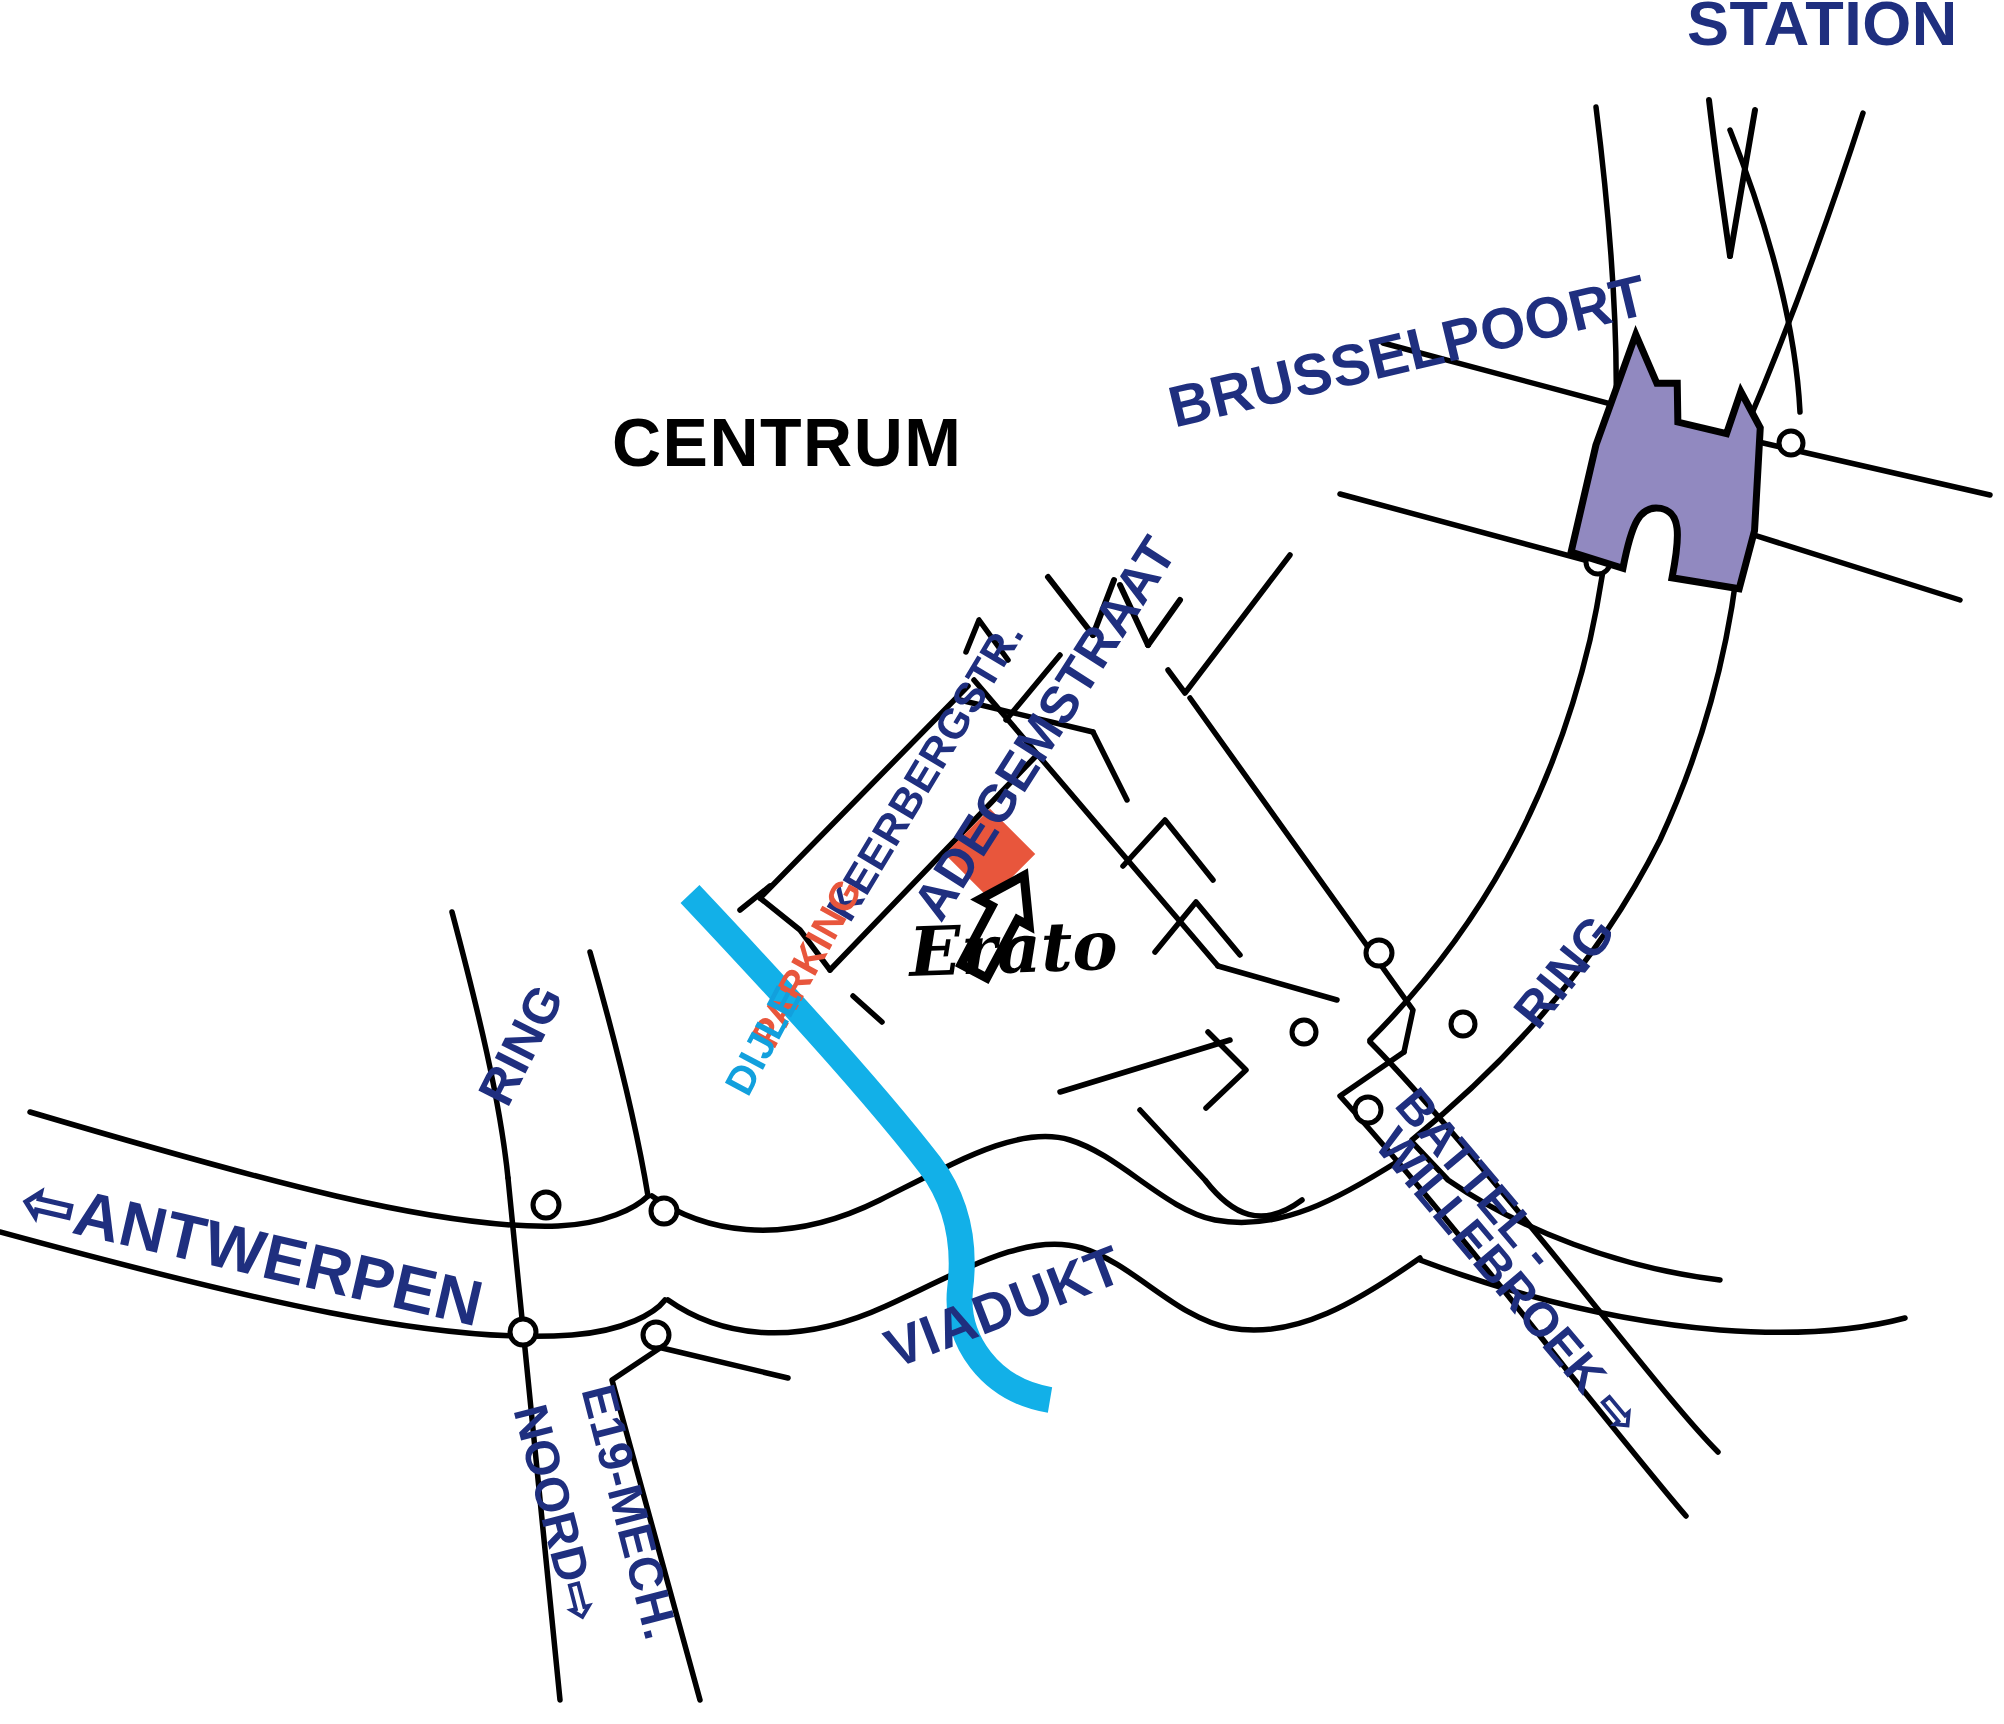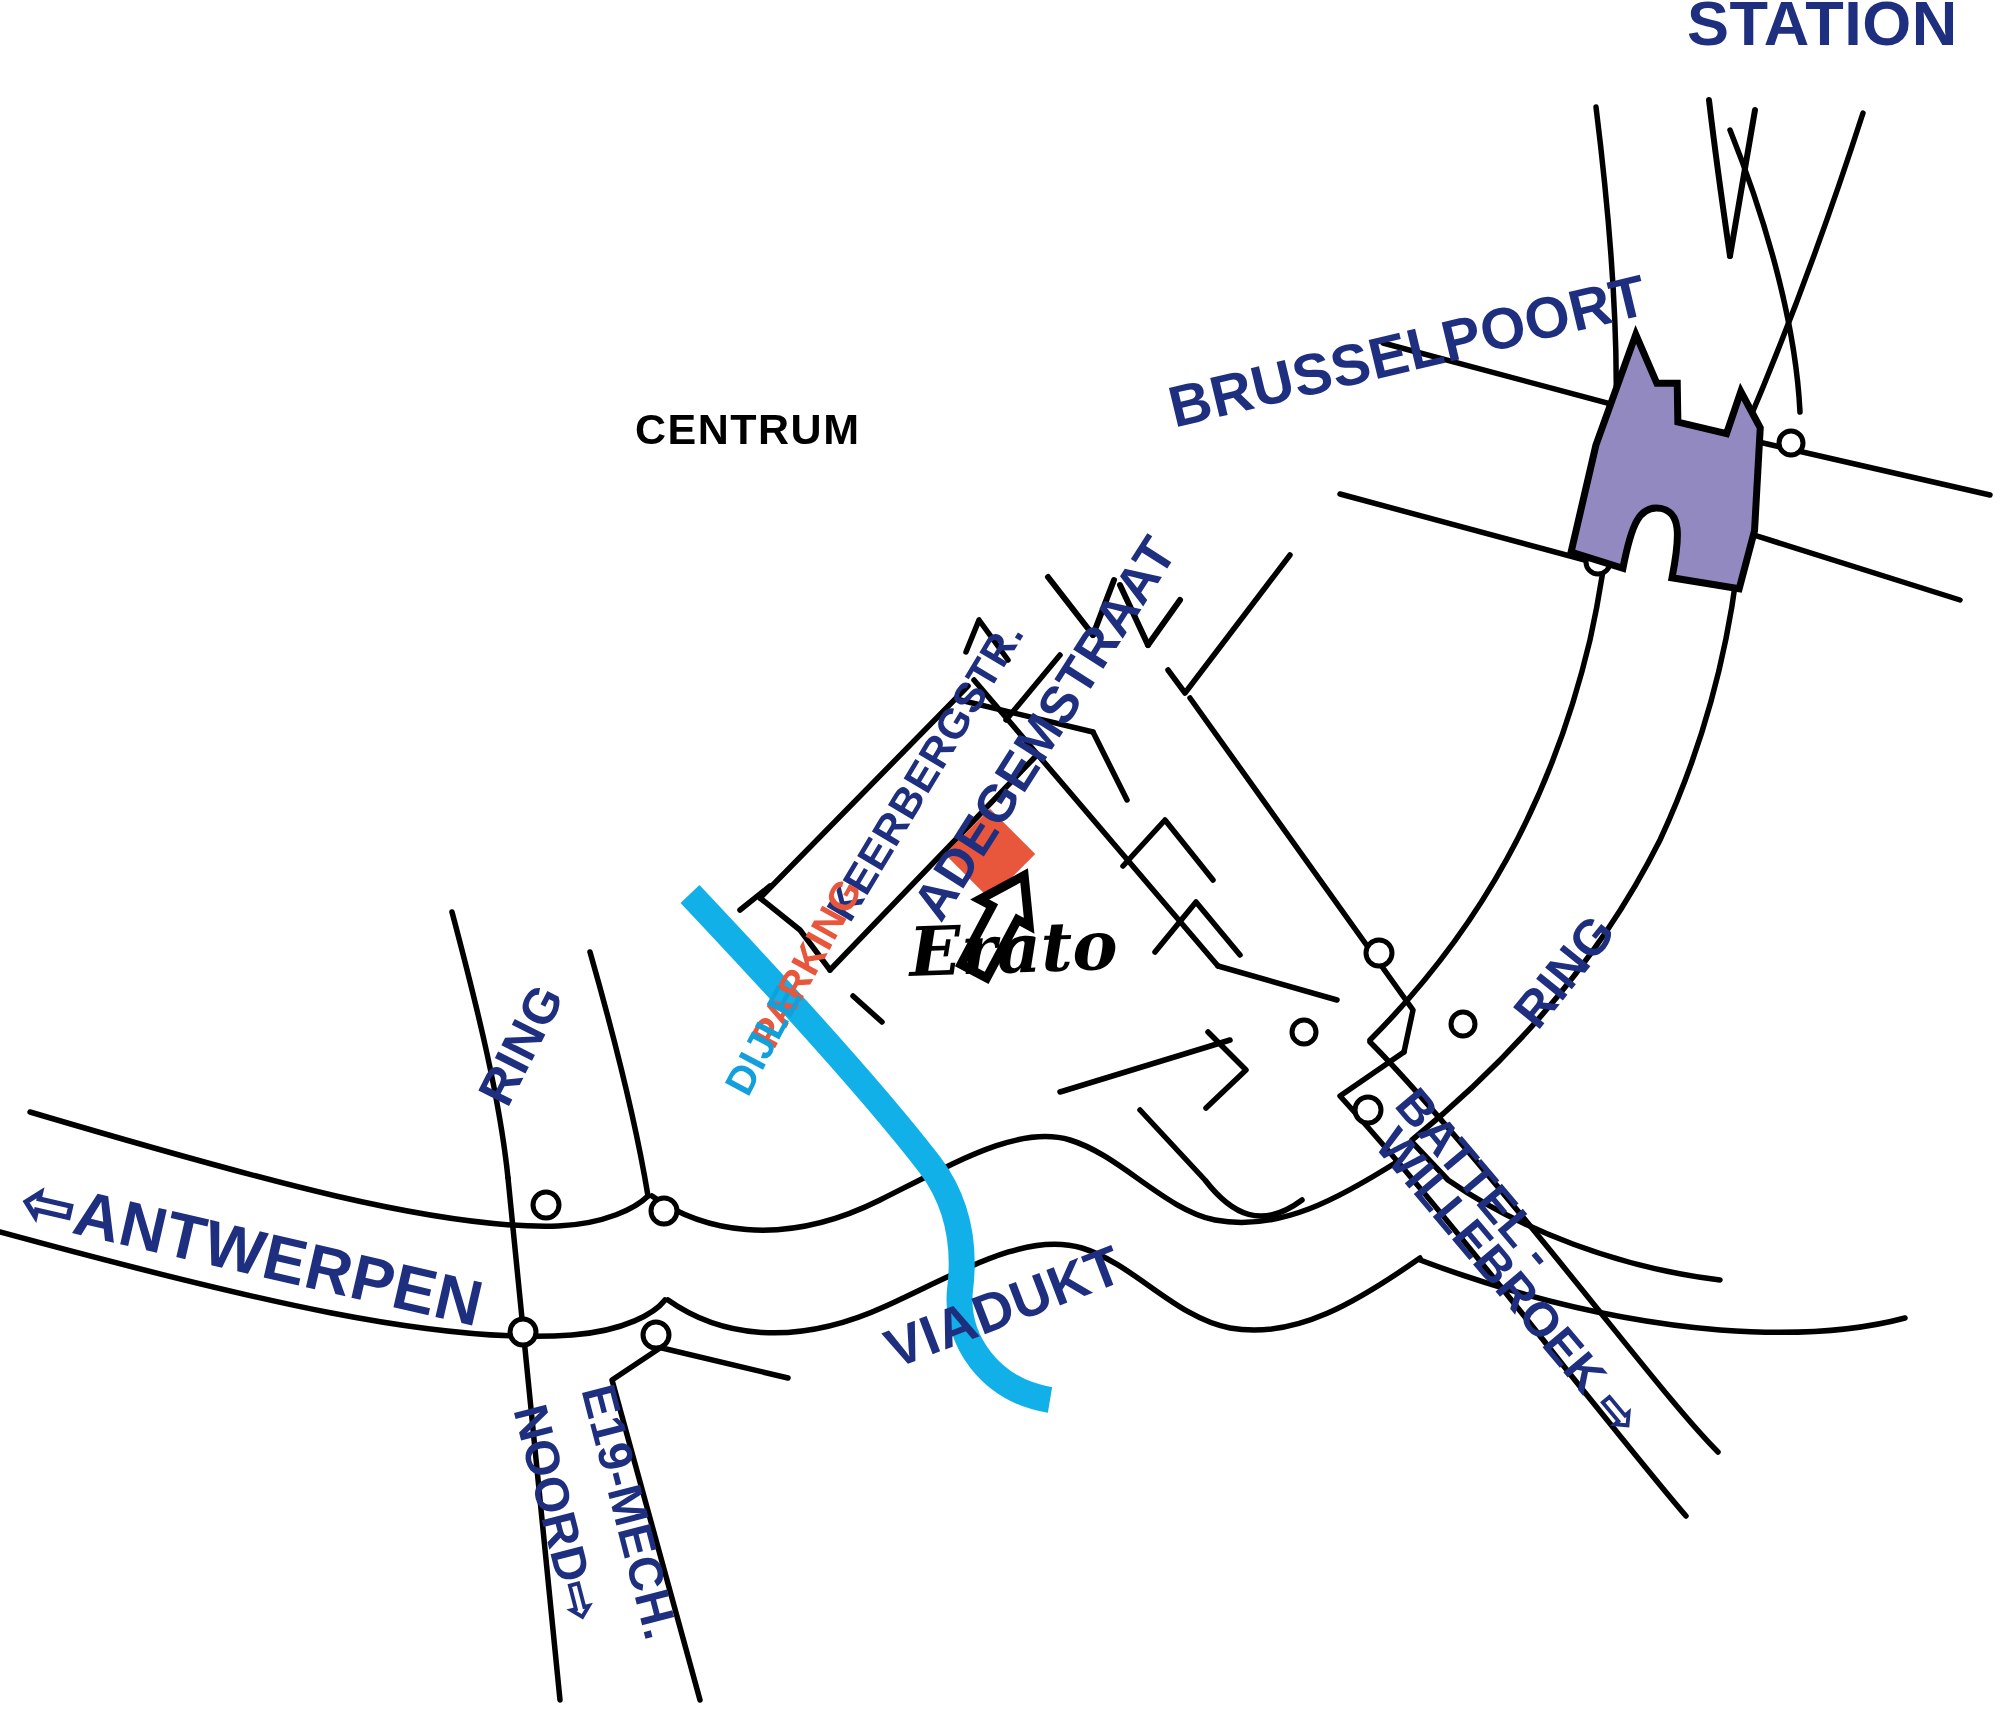--- a/index.html
+++ b/index.html
@@ -79,21 +79,21 @@
     transform-origin: 0 0;
     line-height: 1.0;
   }
   .lbl-blue  { color: #1f2f7f; }
   .lbl-black { color: #000000; }
   .lbl-orange{ color: #e8563c; }
   .lbl-cyan  { color: #12a0dd; }
 
   .lbl-station        { left: 1687px; top: -8px;   font-size: 63px; }
   .lbl-brusselpoort   { left: 1163px; top: 380px;  font-size: 58px; transform: rotate(-13.5deg); }
-  .lbl-centrum        { left: 612px;  top: 408px;  font-size: 43px; letter-spacing: 1.5px; margin-left: 23px; }
+  .lbl-centrum        { left: 612px;  top: 408px;  font-size: 68px; letter-spacing: 1.5px; }
   .lbl-adegemstraat   { left: 904px;  top: 900px;  font-size: 52px; transform: rotate(-57.5deg); }
   .lbl-keerbergstr    { left: 820px;  top: 906px;  font-size: 42px; transform: rotate(-59deg); }
   .lbl-parking        { left: 744px;  top: 1034px; font-size: 40px; transform: rotate(-61deg); }
   .lbl-dijle          { left: 718px;  top: 1082px; font-size: 40px; transform: rotate(-62deg); }
   .lbl-ring-left      { left: 470px;  top: 1090px; font-size: 50px; transform: rotate(-63deg); }
   .lbl-ring-right     { left: 1505px; top: 1005px; font-size: 50px; transform: rotate(-51deg); }
   .lbl-antwerpen      { left: 30px;   top: 1168px; font-size: 64px; transform: rotate(13deg); }
   .lbl-viadukt        { left: 878px;  top: 1326px; font-size: 55px; transform: rotate(-21deg); }
   .lbl-e19            { left: 620px;  top: 1380px; font-size: 48px; transform: rotate(75.5deg); }
   .lbl-noord          { left: 552px;  top: 1400px; font-size: 48px; transform: rotate(75.5deg); }

